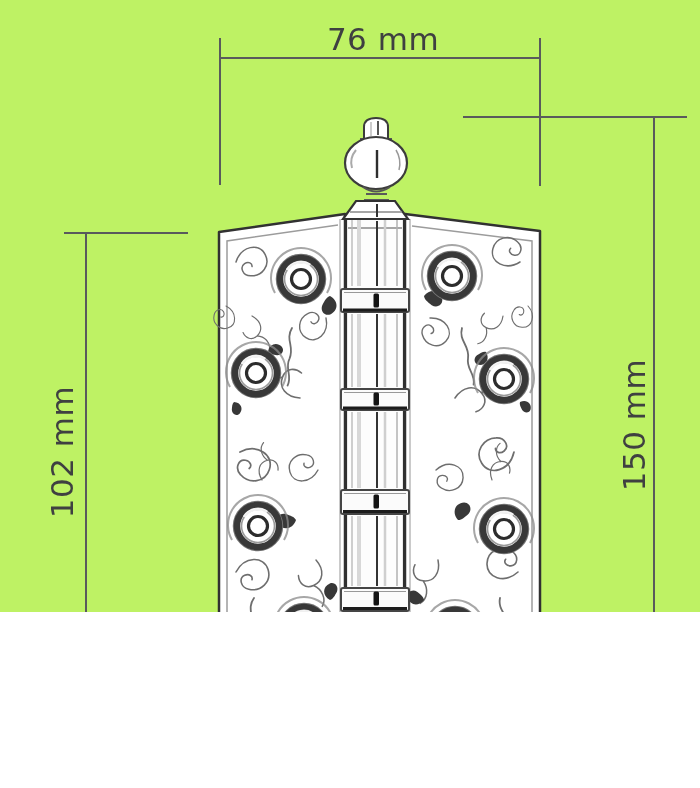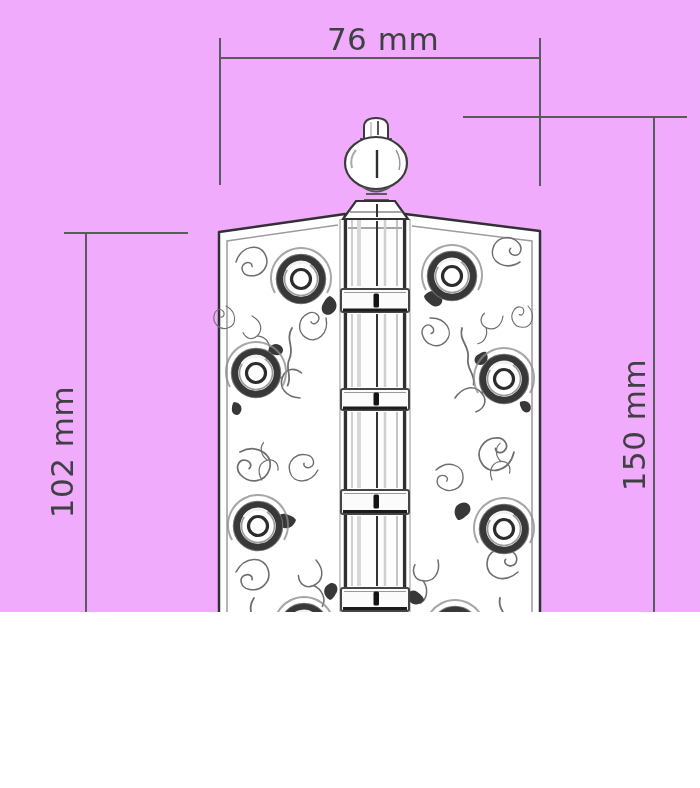--- a/index.html
+++ b/index.html
@@ -1,20 +1,20 @@
 <!DOCTYPE html>
 <html><head>
 <meta charset="utf-8">
 <style>
   html, body { margin: 0; padding: 0; background: #ffffff; }
   .canvas {
     position: relative;
     width: 700px;
     height: 612px;
-    background: #f0abfc;
+    background: #bef264;
     overflow: hidden;
     font-family: "DejaVu Sans", sans-serif;
   }
   .canvas svg { position: absolute; left: 0; top: 0; }
   .dim-text {
     font-family: "DejaVu Sans", sans-serif;
     font-size: 31px;
     letter-spacing: 0.5px;
   }
 </style>

